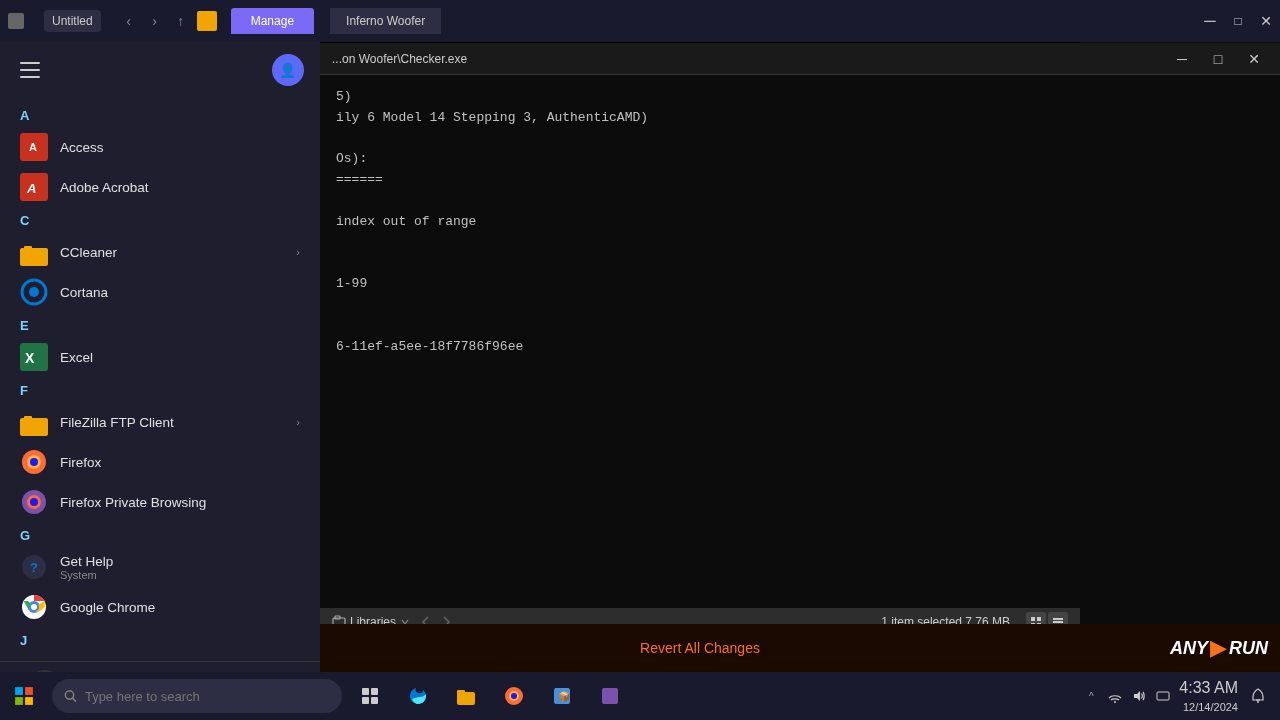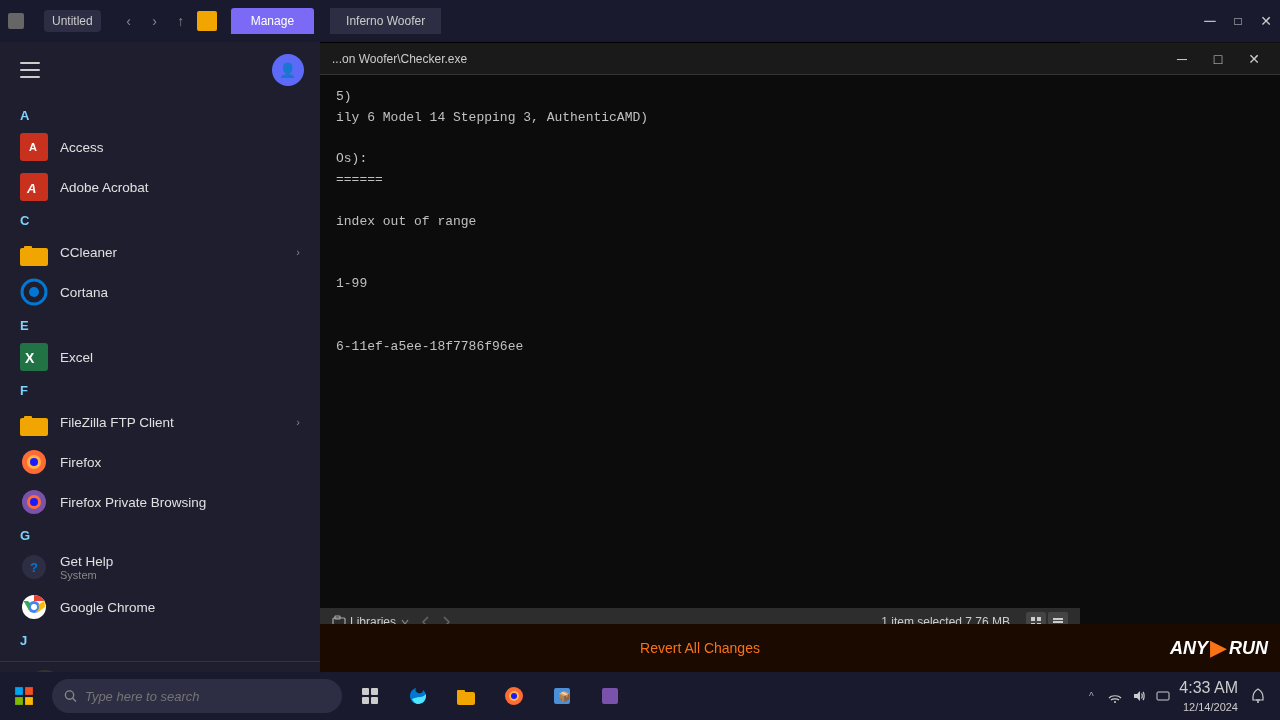--- a/index.html
+++ b/index.html
@@ -620,21 +620,21 @@
       <rect x="1" y="10" width="7" height="7" fill="#7fba00"></rect>
       <rect x="10" y="10" width="7" height="7" fill="#ffb900"></rect>
     </svg>
   </div>
 
   <div class="taskbar-search">
     <svg width="14" height="14" viewBox="0 0 14 14" fill="none">
       <circle cx="6" cy="6" r="4.5" stroke="#888" stroke-width="1.5"></circle>
       <line x1="9.5" y1="9.5" x2="13" y2="13" stroke="#888" stroke-width="1.5"></line>
     </svg>
-    <input type="text" style="background: none; border: none; outline: none; color: rgb(204, 204, 204); font-size: 13px; width: 100%; font-style: italic;" placeholder="Type here to search">
+    <input type="text" style="background: none; border: none; outline: none; color: rgb(204, 204, 204); font-size: 13px; width: 100%;" placeholder="Type here to search">
   </div>
 
   <div class="taskbar-icons">
 
     <div class="taskbar-icon-btn">
       <svg width="20" height="20" viewBox="0 0 20 20" fill="none">
         <rect x="2" y="2" width="7" height="7" rx="1" fill="#ccc"></rect>
         <rect x="11" y="2" width="7" height="7" rx="1" fill="#ccc"></rect>
         <rect x="2" y="11" width="7" height="7" rx="1" fill="#ccc"></rect>
         <rect x="11" y="11" width="7" height="7" rx="1" fill="#ccc"></rect>

